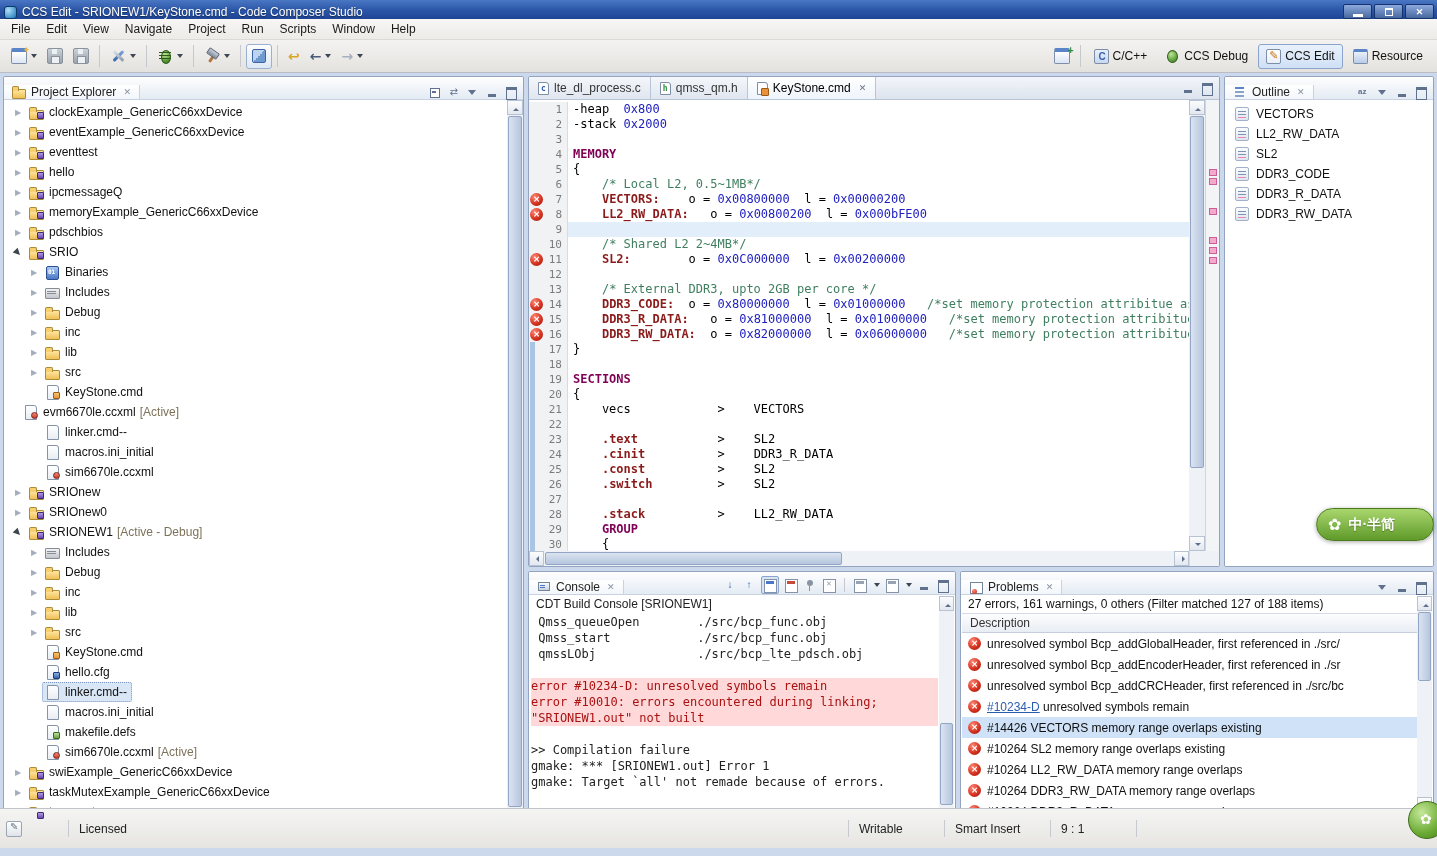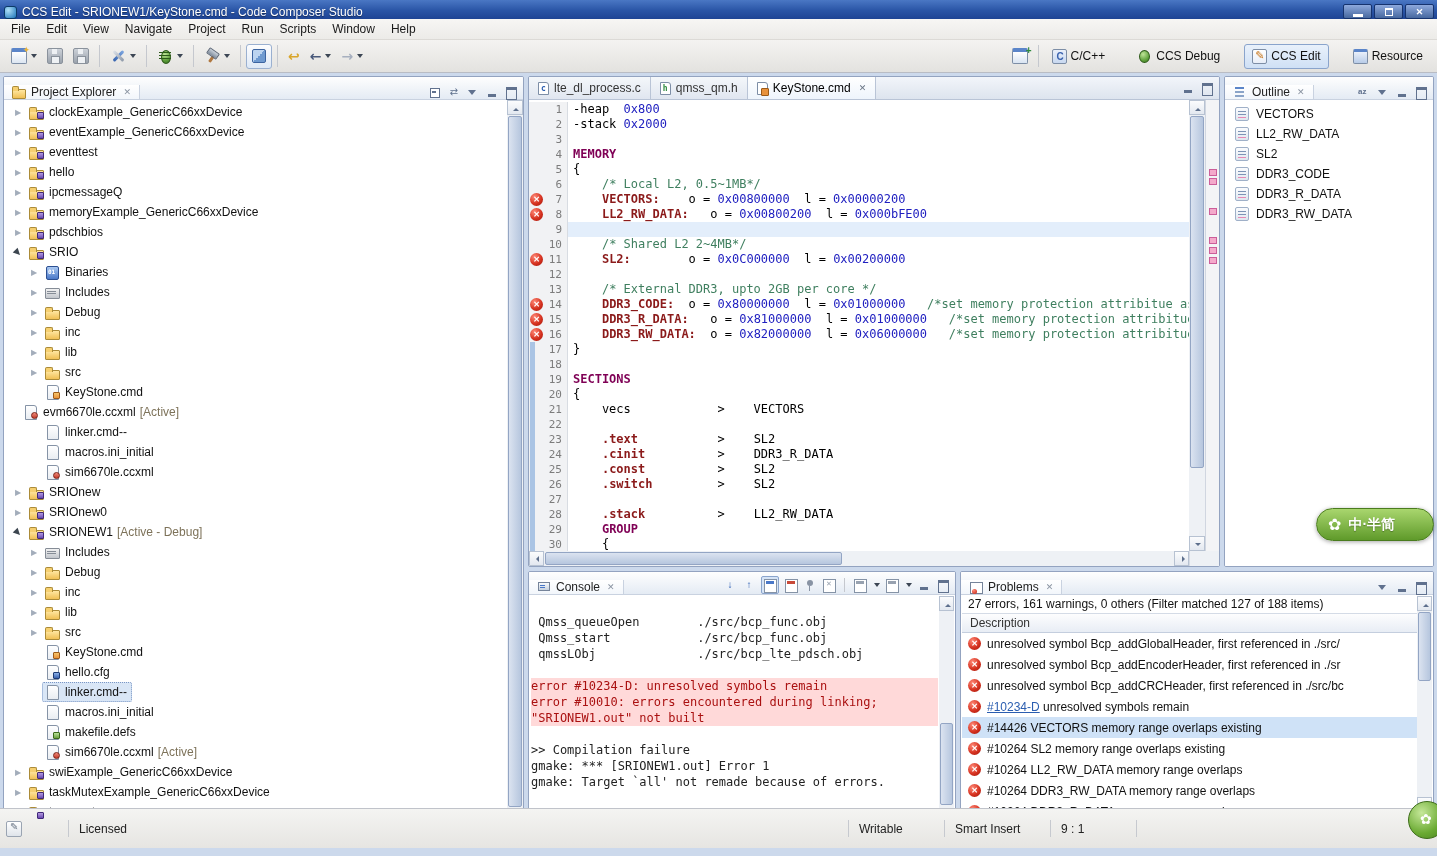--- a/index.html
+++ b/index.html
@@ -49,21 +49,21 @@
 .i-build::before{content:"";position:absolute;left:7px;top:4px;width:3px;height:11px;background:#b07840;transform:rotate(35deg);border-radius:1px}
 .i-build::after{content:"";position:absolute;left:3px;top:2px;width:10px;height:5px;border-radius:1px;
   background:linear-gradient(#c9d1da,#7f8c9c);border:1px solid #5d6878;transform:rotate(35deg)}
 .i-box{width:14px;height:14px;margin:1px;border:1px solid #3c64a0;border-radius:2px;
   background:linear-gradient(135deg,#bcd4f0 0 50%,#6f9ad0 50%)}
 .glyph-arrow{font:bold 14px/16px "DejaVu Sans",sans-serif}
 .c-gold{color:#d9a62c}.c-nav{color:#49597a}.c-dis{color:#a7b0bf}
 .i-persp{background:linear-gradient(#ffffff,#d9e4f2);border:1px solid #7d8ea6;border-top:4px solid #5b85c9;border-radius:2px}
 .i-persp::after{content:"+";position:absolute;right:-5px;top:-6px;color:#2e8a3e;font:bold 10px/10px "Liberation Sans",sans-serif}
 
-.perspbar{display:flex;align-items:flex-start;gap:16px}
+.perspbar{display:flex;align-items:flex-start;gap:2px}
 .persp{display:flex;align-items:center;gap:4px;height:25px;padding:0 7px;border:1px solid transparent;border-radius:3px;white-space:nowrap}
 .persp.active{border-color:#8aa4cc;background:linear-gradient(#e9f1fb,#cfe0f5)}
 .picon{width:15px;height:15px;position:relative;flex:none}
 .picon.cpp{background:linear-gradient(#eaf0fa,#c8d8f0);border:1px solid #7d8ea6;border-radius:2px}
 .picon.cpp::after{content:"C";position:absolute;left:4px;top:0;font:bold 10px/14px "Liberation Sans",sans-serif;color:#3a62ae}
 .picon.debug{width:11px;height:13px;margin:1px 2px;border-radius:50%;border:1px solid #2c5a18;
   background:radial-gradient(circle at 35% 30%,#bfe498,#5d9f3a 65%,#3c7224)}
 .picon.edit{background:linear-gradient(#ffffff,#e8eef8);border:1px solid #7d8ea6;border-radius:2px}
 .picon.edit::after{content:"✎";position:absolute;left:2px;top:-1px;font-size:11px;color:#c87820}
 .picon.resource{background:linear-gradient(#eaf0fa,#b8cce8);border:1px solid #7d8ea6;border-top:3px solid #5b85c9;border-radius:2px}
@@ -982,20 +982,21 @@
         <span class="mi doc gray"></span>
           <span class="caret"></span>
         <span class="pico">
             <i class="ico-min"></i>
           </span>
         <span class="pico">
             <i class="ico-max"></i>
           </span>
       </div>
     </div>
+    <div class="console-sub">CDT Build Console [SRIONEW1]</div>
     <div class="console-out"><div class="cl cl-plain"> Qmss_queueOpen        ./src/bcp_func.obj</div><div class="cl cl-plain"> Qmss_start            ./src/bcp_func.obj</div><div class="cl cl-plain"> qmssLObj              ./src/bcp_lte_pdsch.obj</div><div class="cl cl-plain"></div><div class="cl cl-error">error #10234-D: unresolved symbols remain</div><div class="cl cl-error">error #10010: errors encountered during linking;</div><div class="cl cl-error">"SRIONEW1.out" not built</div><div class="cl cl-plain"></div><div class="cl cl-plain">&gt;&gt; Compilation failure</div><div class="cl cl-plain">gmake: *** [SRIONEW1.out] Error 1</div><div class="cl cl-plain">gmake: Target `all' not remade because of errors.</div><div class="cl cl-plain"></div><div class="cl cl-plain">**** Build Finished ****</div></div>
     <div class="sb sbv console-vsb">
       <span class="sbtn up" style="width:15px"></span>
       <span class="sbtn down" style="width:15px"></span>
       <span class="thumb" style="left:1px;right:1px;top:55%;height:36%"></span>
     </div>
   </div>
 
   <div class="panel problems-panel">
     <div class="phead">

